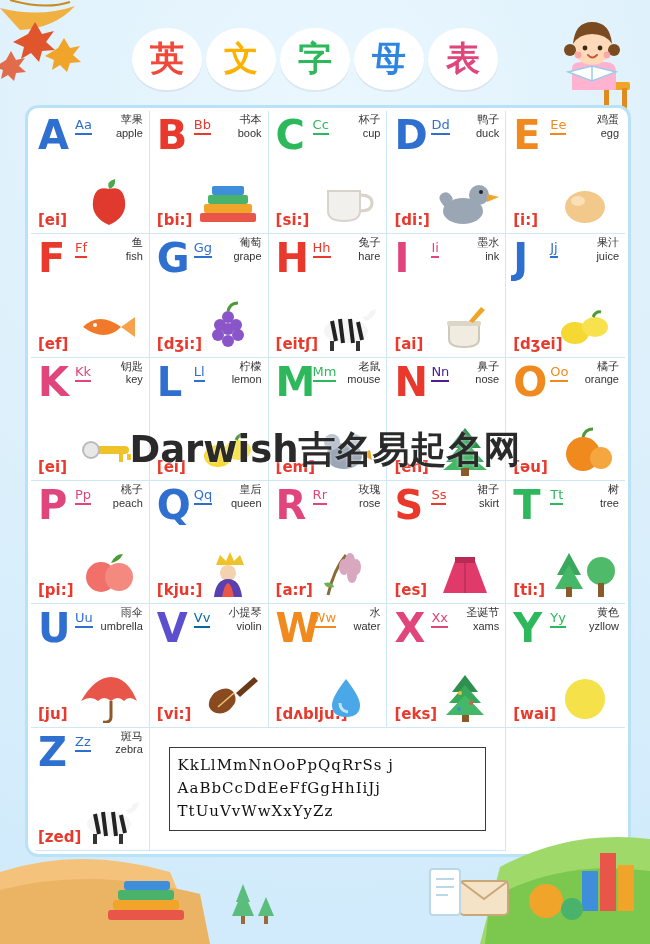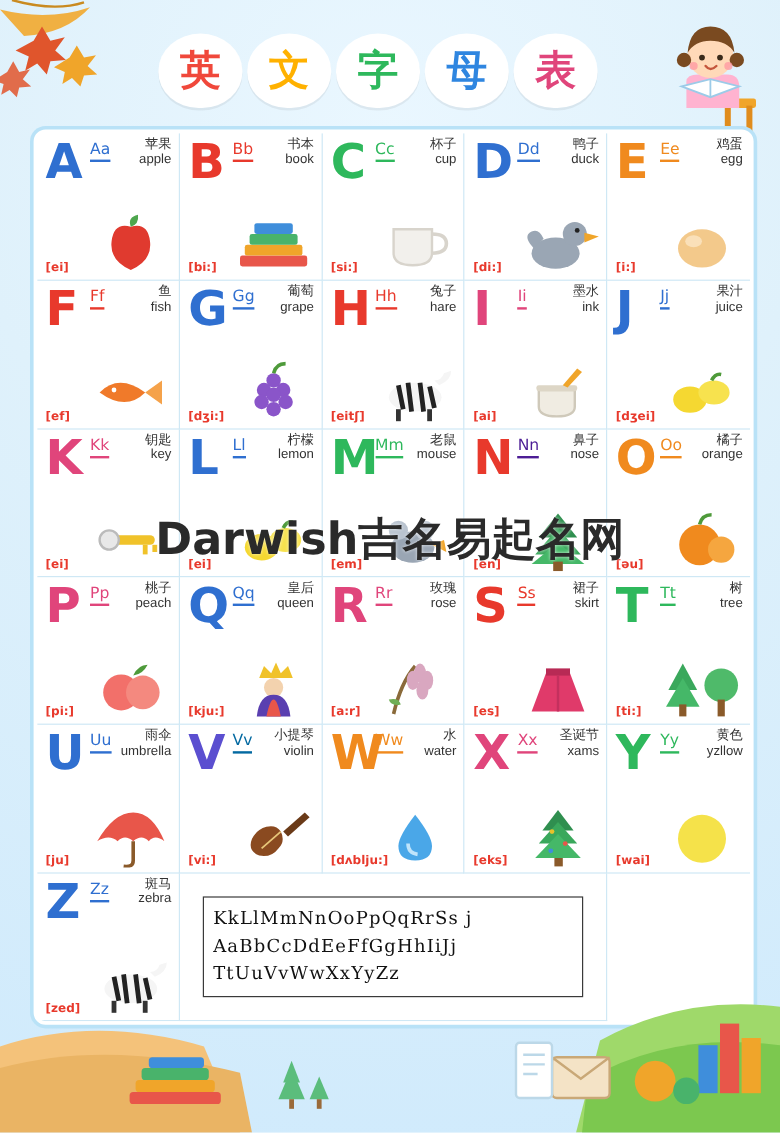--- a/index.html
+++ b/index.html
@@ -71,25 +71,25 @@
   .pairs{
     position:absolute;left:44px;top:6px;
     font-size:13px;font-weight:normal;
     font-family:"DejaVu Sans", sans-serif;
   }
   .pairs u{text-decoration:none;border-bottom:2px solid currentColor;padding-bottom:1px;}
   .words{
     position:absolute;right:6px;top:3px;text-align:right;
     line-height:1.15;
   }
-  .cn{font-size:11px;color:#333;font-family:Liberation Sans, sans-serif;}
+  .cn{font-size:11px;color:#333;font-family:Liberation Mono, monospace;}
   .en{font-size:11px;color:#333;}
   .phon{
     position:absolute;left:7px;bottom:4px;
-    font-size:10px;font-weight:bold;color:#e8392c;
+    font-size:15px;font-weight:bold;color:#e8392c;
     font-family:"DejaVu Sans", sans-serif;
   }
   .pic{
     position:absolute;right:4px;bottom:4px;
     width:72px;height:52px;
   }
   .pic svg{width:100%;height:100%;display:block;}
 
   
   .alpha-cell{

